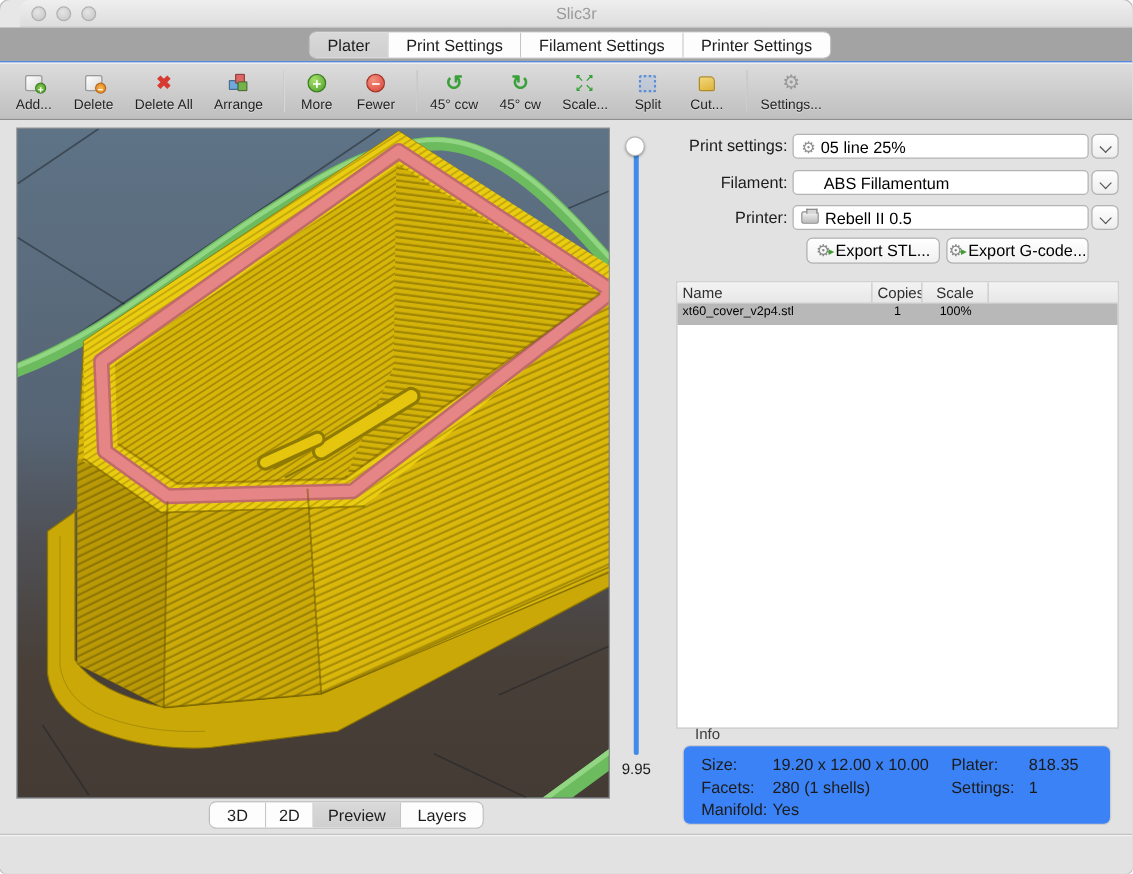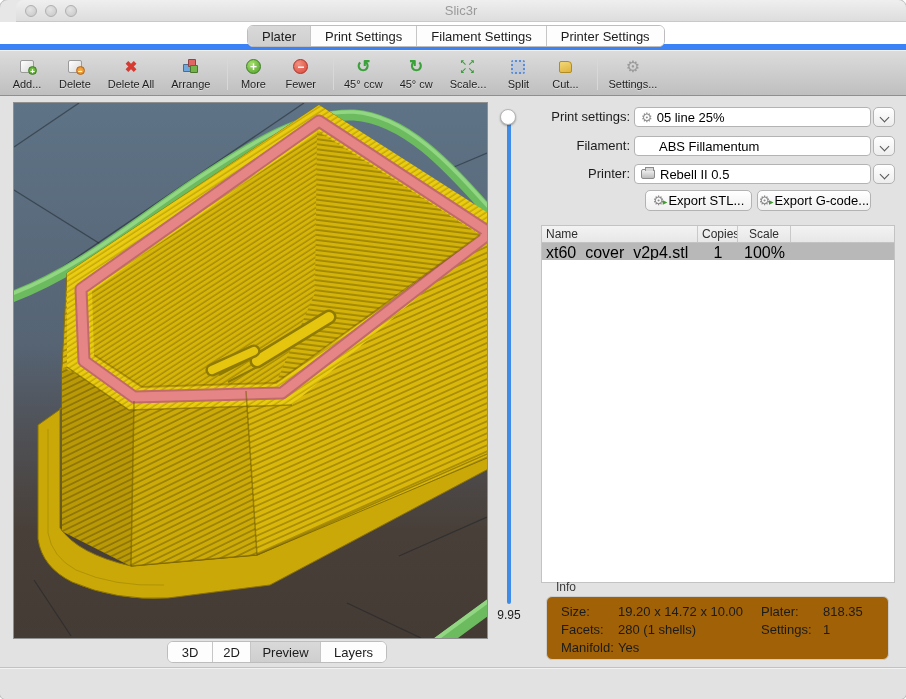--- a/index.html
+++ b/index.html
@@ -10,21 +10,21 @@
     background:#e7e7e7;border-radius:8px 8px 6px 6px;overflow:hidden;
     box-shadow:0 0 0 1px rgba(0,0,0,.25);
   }
   
   .titlebar{position:relative;height:22px;background:linear-gradient(#efefef,#dddddd);border-bottom:1px solid #c9c9c9;border-radius:8px 8px 0 0;margin-left:16px;}
   .tl{position:absolute;top:5px;width:12px;height:12px;border-radius:50%;
       background:radial-gradient(circle at 40% 35%, #e4e4e4,#c5c5c5);border:1px solid #b0b0b0;}
   .tl.close{left:9px}.tl.min{left:29px}.tl.max{left:49px}
   .title{position:absolute;left:0;right:0;top:0;line-height:22px;text-align:center;font-size:13px;color:#9a9a9a;}
   
-  .tabstrip{position:relative;height:28px;background:#ffffff;border-bottom:6px solid #3b82f6;text-align:center;}
+  .tabstrip{position:relative;height:28px;background:#a3a3a3;border-bottom:1px solid #3b82f6;text-align:center;}
   .seg{position:absolute;display:flex;height:22px;border:1px solid #bdbdbd;border-radius:6px;background:#fff;overflow:hidden;}
   .seg .s{display:flex;align-items:center;justify-content:center;font-size:13px;color:#1c1c1c;border-right:1px solid #c6c6c6;background:#fdfdfd;cursor:default;}
   .seg .s:last-child{border-right:none;}
   .seg .s.sel{background:linear-gradient(#d9d9d9,#cfcfcf);}
   .toptabs{left:247px;top:3px;}
   .toptabs .s{padding:0 14px;}
   
   .toolbar{position:relative;height:46px;background:linear-gradient(#dcdcdc,#bfbfbf);
     border-top:1px solid #f1f1f1;border-bottom:1px solid #8f8f8f;
     display:flex;align-items:center;padding:0 0 0 12px;}
@@ -72,26 +72,26 @@
   .ddbtn{position:absolute;left:873px;width:22px;height:20px;background:linear-gradient(#ffffff,#ededed);border:1px solid #b3b3b3;border-radius:5px;}
   .ddbtn:after{content:"";position:absolute;left:7px;top:6px;width:6px;height:6px;border-right:1.6px solid #555;border-bottom:1.6px solid #555;transform:rotate(45deg);}
   .btn{position:absolute;height:21px;background:linear-gradient(#ffffff,#f0f0f0);border:1px solid #b3b3b3;border-radius:5px;
        display:flex;align-items:center;justify-content:center;font-size:13px;color:#000;gap:4px;}
   .btn .bic{position:relative;font-size:13px;color:#8a8a8a;line-height:13px;}
   .btn .bic:after{content:"▶";position:absolute;right:-3px;bottom:-2px;font-size:6px;color:#3f9e2f;}
   
   .objtable{position:absolute;left:541px;top:129px;width:354px;height:358px;background:#ffffff;border:1px solid #c3c3c3;}
   .thead{display:flex;height:17px;background:linear-gradient(#f3f3f3,#e7e7e7);border-bottom:1px solid #c3c3c3;font-size:12px;color:#2e2e2e;}
   .th{padding:1px 4px;border-right:1px solid #c9c9c9;white-space:nowrap;overflow:hidden;}
-  .trow{display:flex;height:17px;font-size:16px;color:#000;background:#b8b8b8;}
+  .trow{display:flex;height:17px;font-size:10px;color:#000;background:#b8b8b8;}
   .td{padding:1px 4px;white-space:nowrap;overflow:hidden;}
   .cName{width:156px}.cCopies{width:40px;text-align:center}.cScale{width:53px;text-align:center}.cFill{flex:1;border-right:none}
   
   .infolabel{position:absolute;left:556px;top:484px;font-size:12px;color:#3c3c3c;}
-  .infobox{position:absolute;left:546px;top:500px;width:343px;height:64px;background:#a16207;border:1px solid #cdcdcd;border-radius:6px;font-size:13px;color:#1b1b1b;}
+  .infobox{position:absolute;left:546px;top:500px;width:343px;height:64px;background:#3b82f6;border:1px solid #cdcdcd;border-radius:6px;font-size:13px;color:#1b1b1b;}
   .irow{position:absolute;white-space:nowrap;}
   .ilab{color:#1b1b1b;}
   .bottomdiv{position:absolute;left:0;top:571px;width:906px;height:1px;background:#c2c2c2;box-shadow:0 1px 0 #f2f2f2;}
 </style>
 </head>
 <body>
 
 <div class="window">
 
   <div class="titlebar">
@@ -332,21 +332,21 @@
       <div class="trow">
         <div class="td cName">xt60_cover_v2p4.stl</div>
         <div class="td cCopies">1</div>
         <div class="td cScale">100%</div>
       </div>
     </div>
 
     <div class="infolabel">Info</div>
     <div class="infobox">
       <span class="irow ilab" style="left:14px;top:7px">Size:</span>
-      <span class="irow" style="left:71px;top:7px">19.20 x 14.72 x 10.00</span>
+      <span class="irow" style="left:71px;top:7px">19.20 x 12.00 x 10.00</span>
       <span class="irow ilab" style="left:214px;top:7px">Plater:</span>
       <span class="irow" style="left:276px;top:7px">818.35</span>
       <span class="irow ilab" style="left:14px;top:25px">Facets:</span>
       <span class="irow" style="left:71px;top:25px">280 (1 shells)</span>
       <span class="irow ilab" style="left:214px;top:25px">Settings:</span>
       <span class="irow" style="left:276px;top:25px">1</span>
       <span class="irow ilab" style="left:14px;top:43px">Manifold:</span>
       <span class="irow" style="left:71px;top:43px">Yes</span>
     </div>
 

